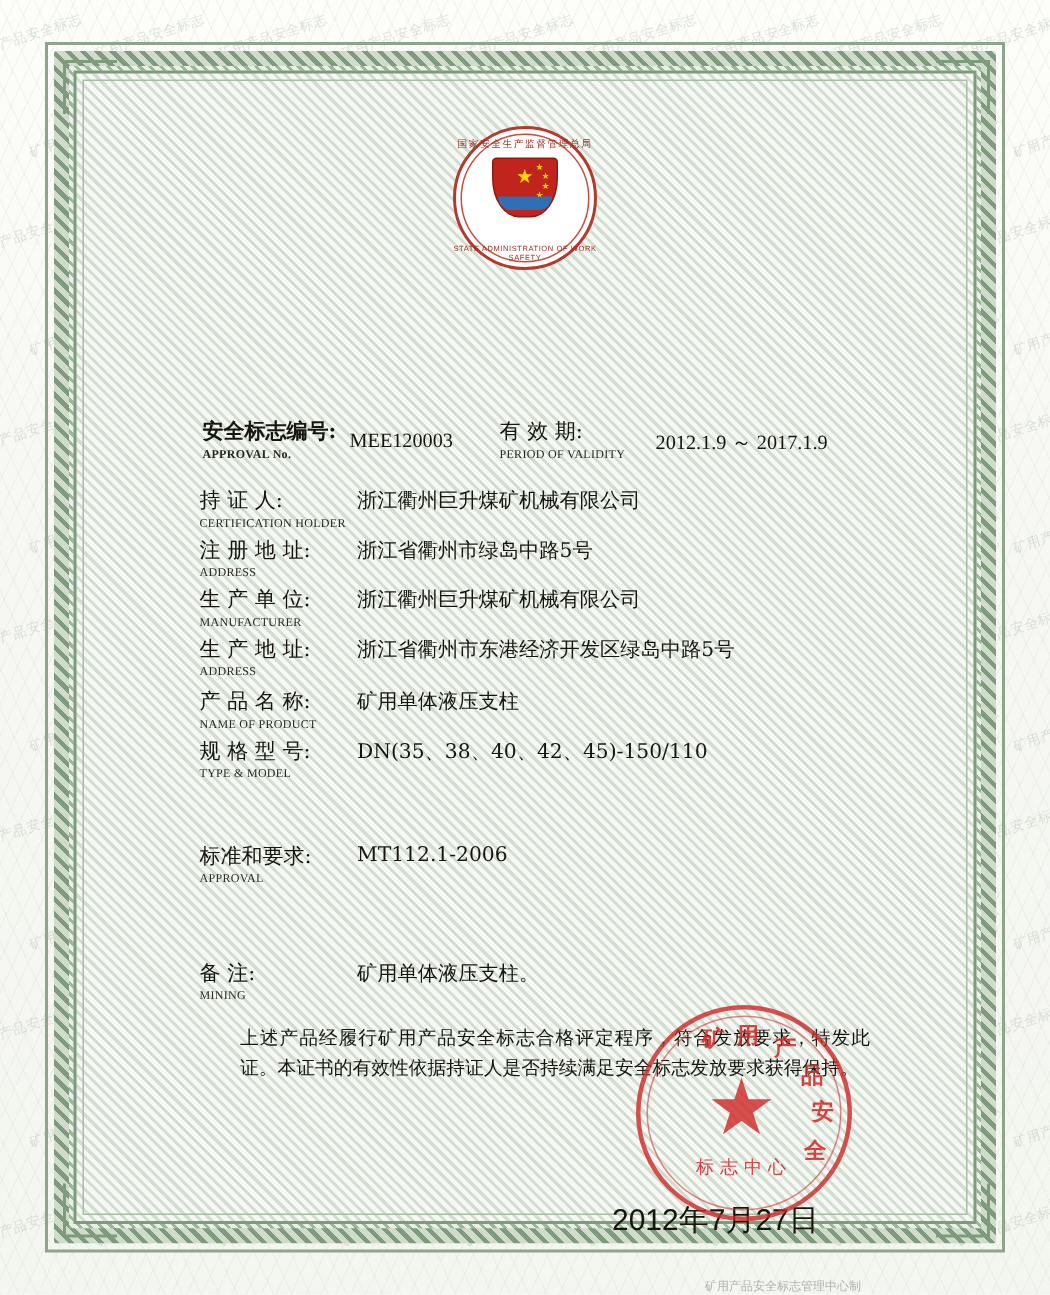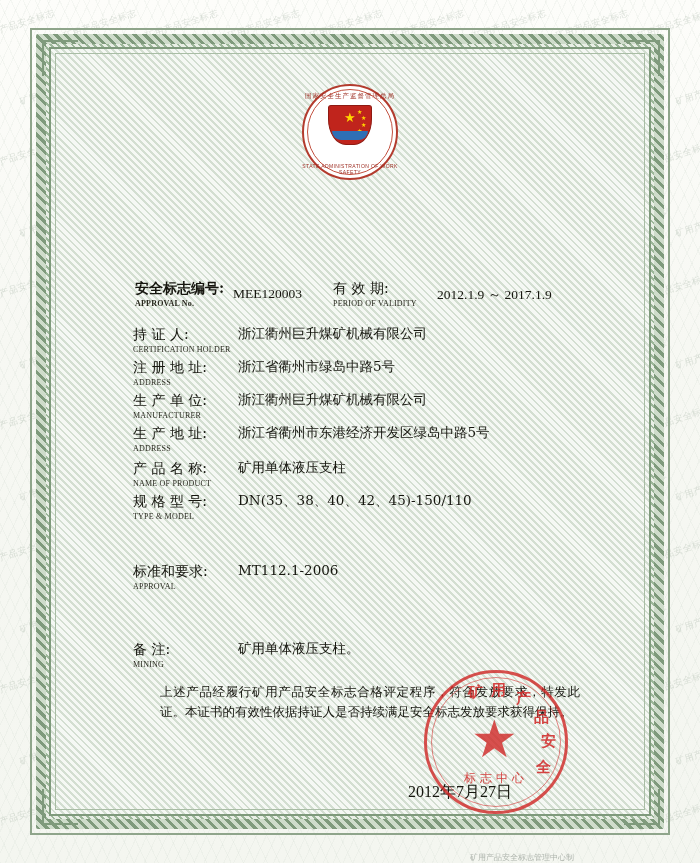--- a/index.html
+++ b/index.html
@@ -248,23 +248,23 @@
     left: 0; top: 746px;
     width: 700px;
     text-align: center;
     font-family: "Liberation Serif", serif;
     font-size: 9px;
     color: #2a2a20;
     letter-spacing: 0.4px;
   }
   #issue-date {
     position: absolute;
-    left: 408px; top: 782px;
-    font-family: Liberation Serif, serif;
-    font-size: 16px;
+    left: 408px; top: 800px;
+    font-family: Liberation Sans, sans-serif;
+    font-size: 20px;
     color: #16160f;
   }
 
   
   #seal {
     position: absolute;
     left: 424px; top: 670px;
     width: 144px; height: 144px;
     pointer-events: none;
   }

